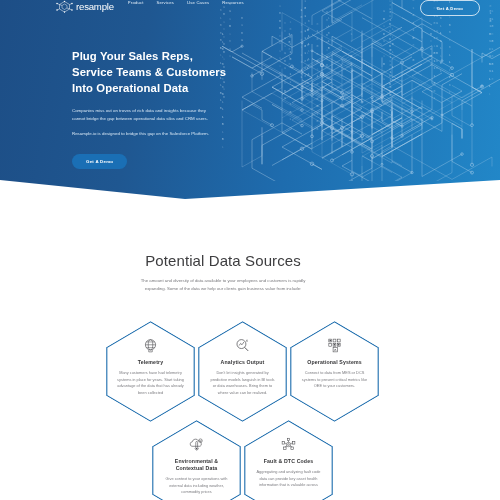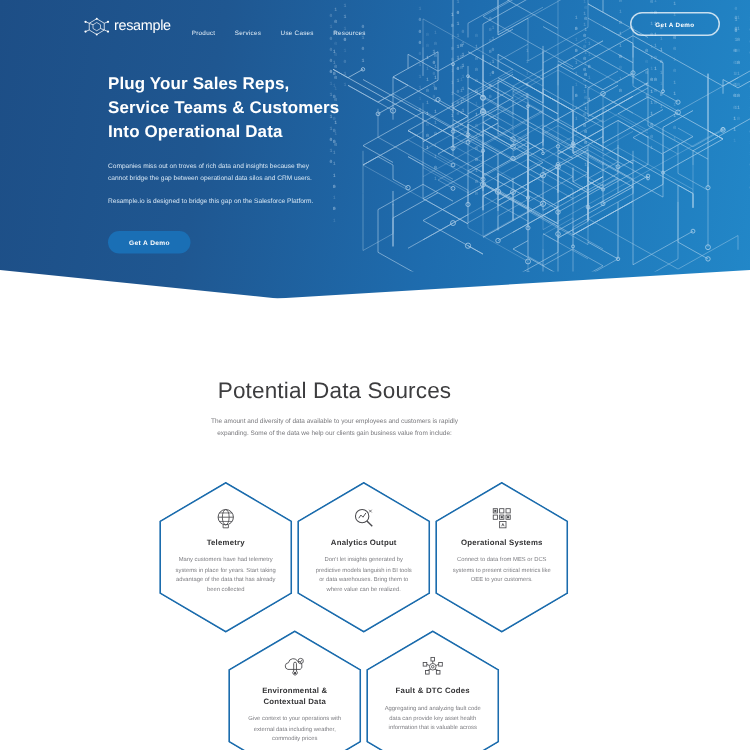--- a/index.html
+++ b/index.html
@@ -34,21 +34,21 @@
   .hero-btn {
     margin-top: 9px; display: inline-block;
     background: #1a6fb5; color: #fff;
     font-size: 4.4px; font-weight: 700; letter-spacing: .25px;
     padding: 5px 14px; border-radius: 11px; border: none; cursor: pointer;
   }
 
   
   .nav {
     position: absolute; left: 0; top: 0; width: 500px; height: 24px;
-    display: flex; align-items: flex-end; z-index: 5;
+    display: flex; align-items: flex-start; z-index: 5;
   }
   .brand { display: flex; align-items: center; gap: 3px; margin-left: 56px; }
   .brand-mark { width: 17px; height: 13px; display:block; }
   .brand-name { color: #ffffff; font-size: 9.6px; font-weight: 400; letter-spacing: -0.2px; }
   .nav-links { display: flex; gap: 13px; margin-left: 14px; }
   .nav-links a {
     color: #e7f1fa; font-size: 4.2px; text-decoration: none; letter-spacing: .18px;
     cursor: pointer;
   }
   .nav-cta {

